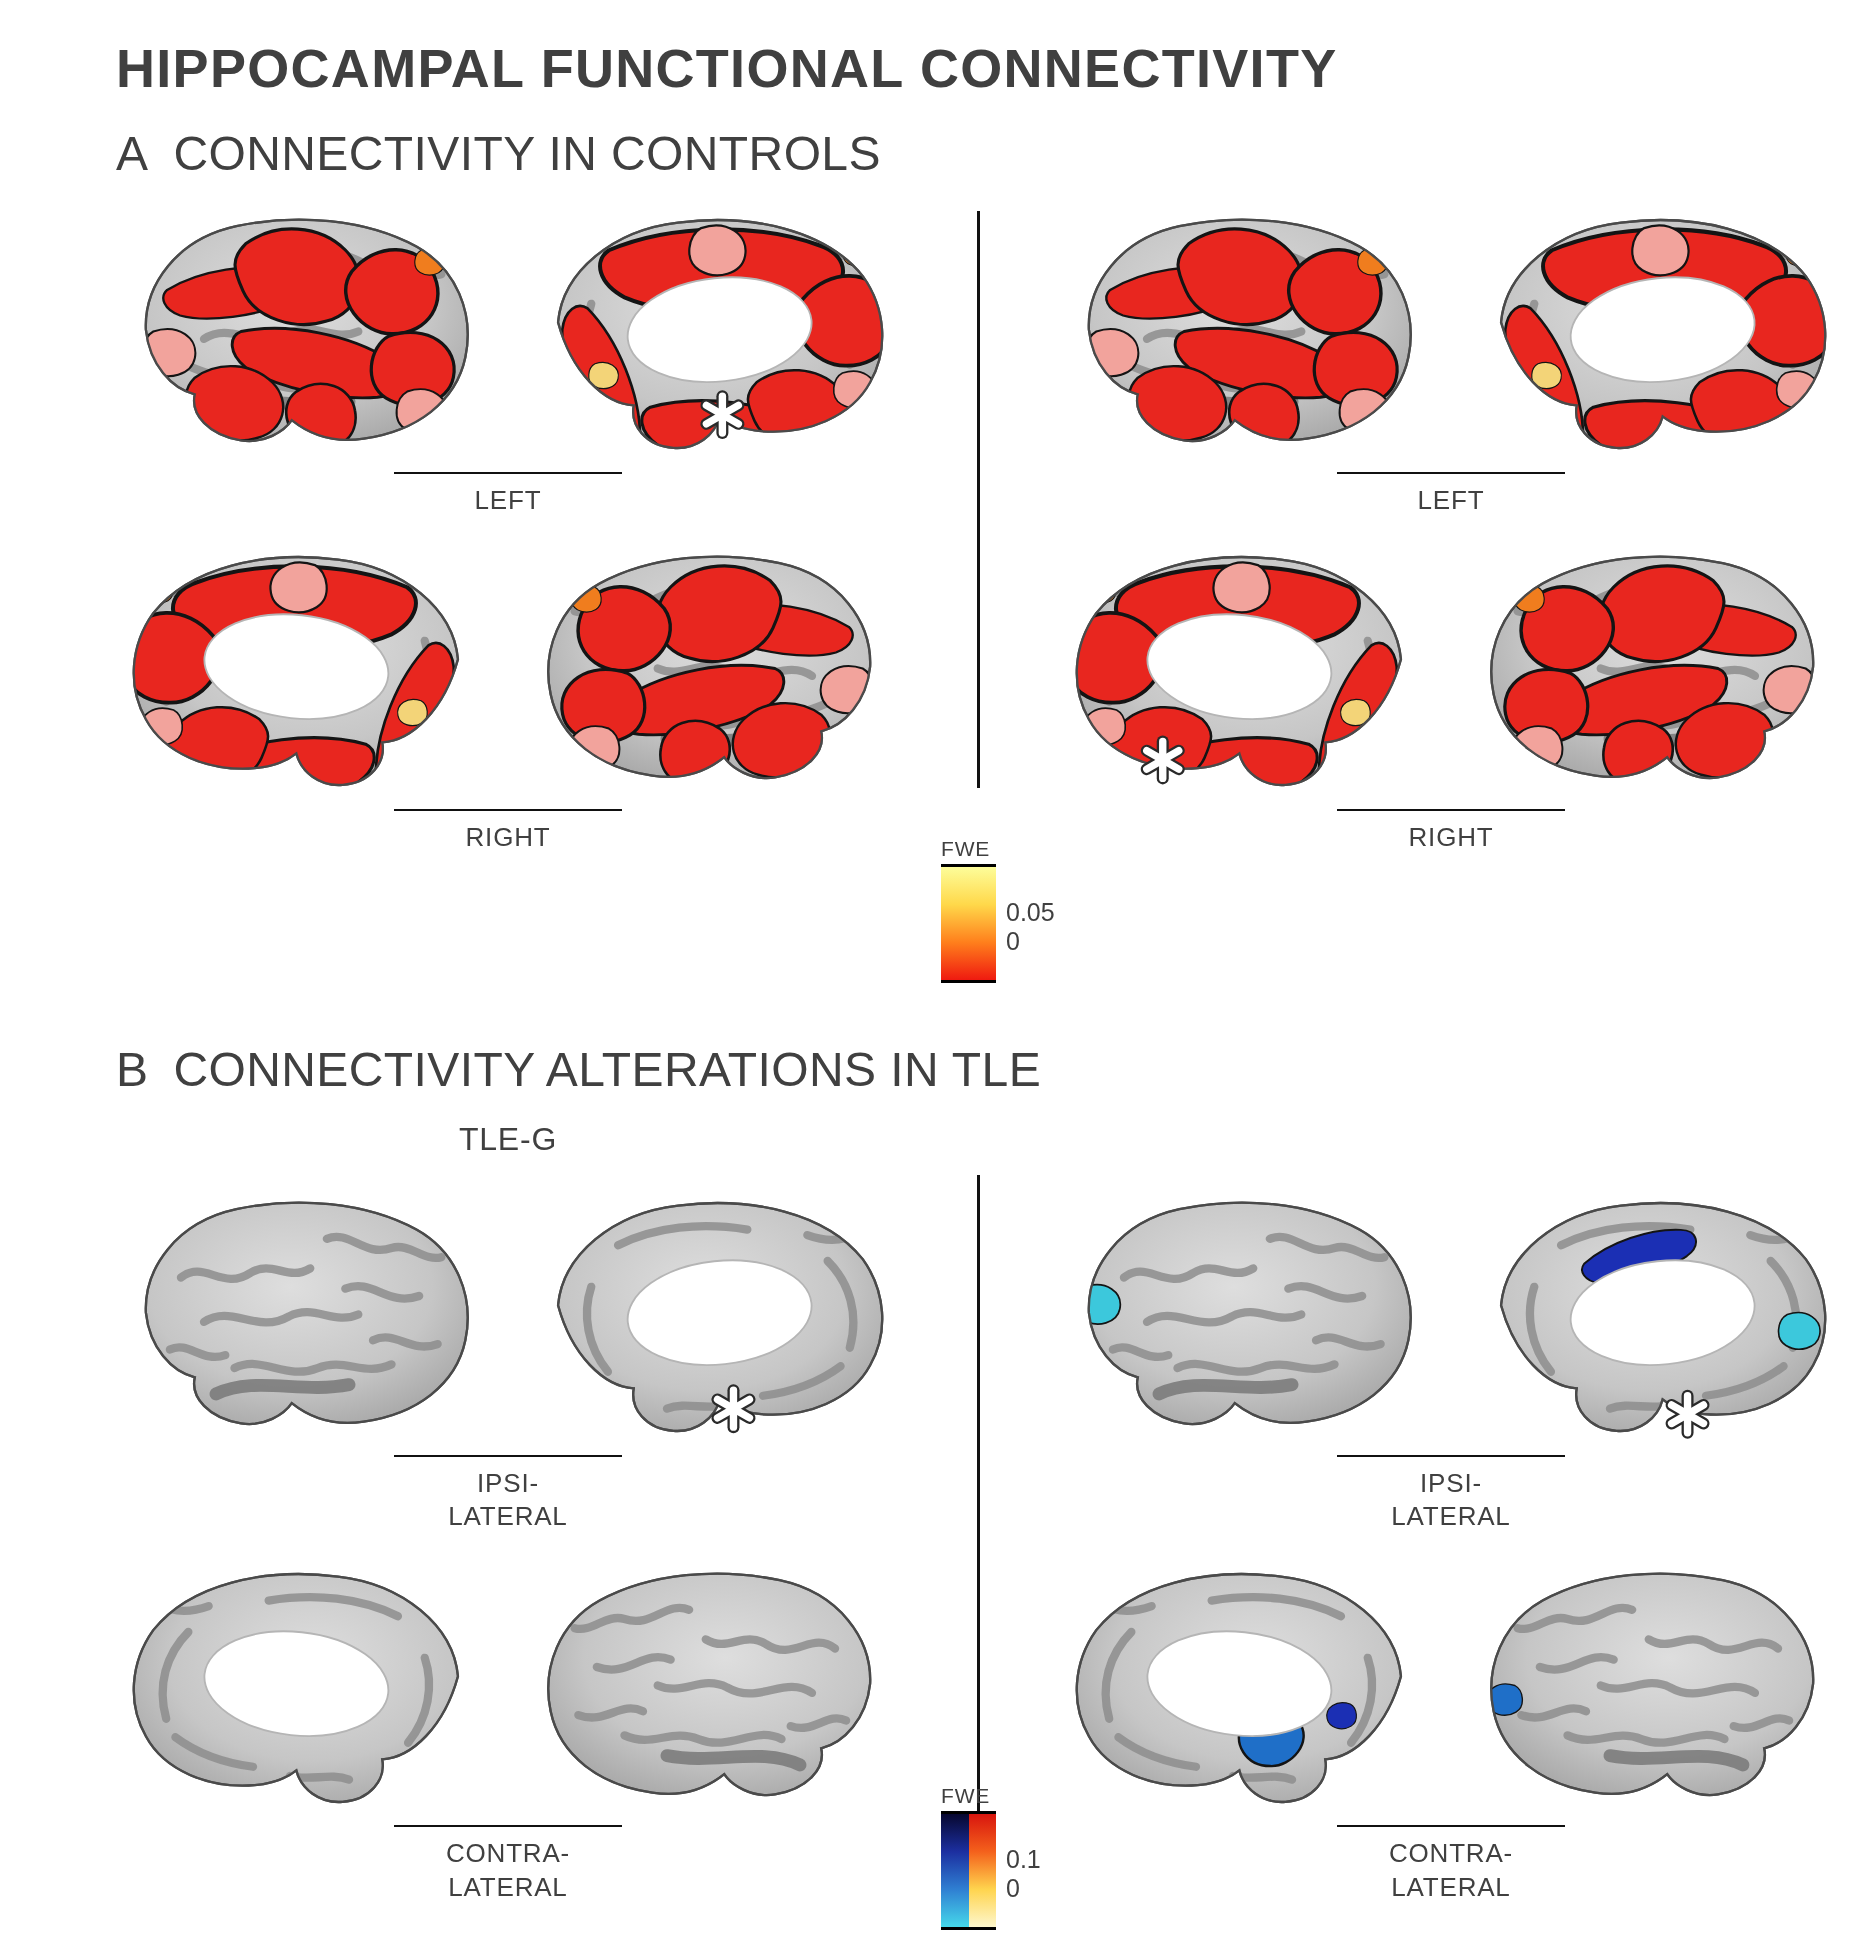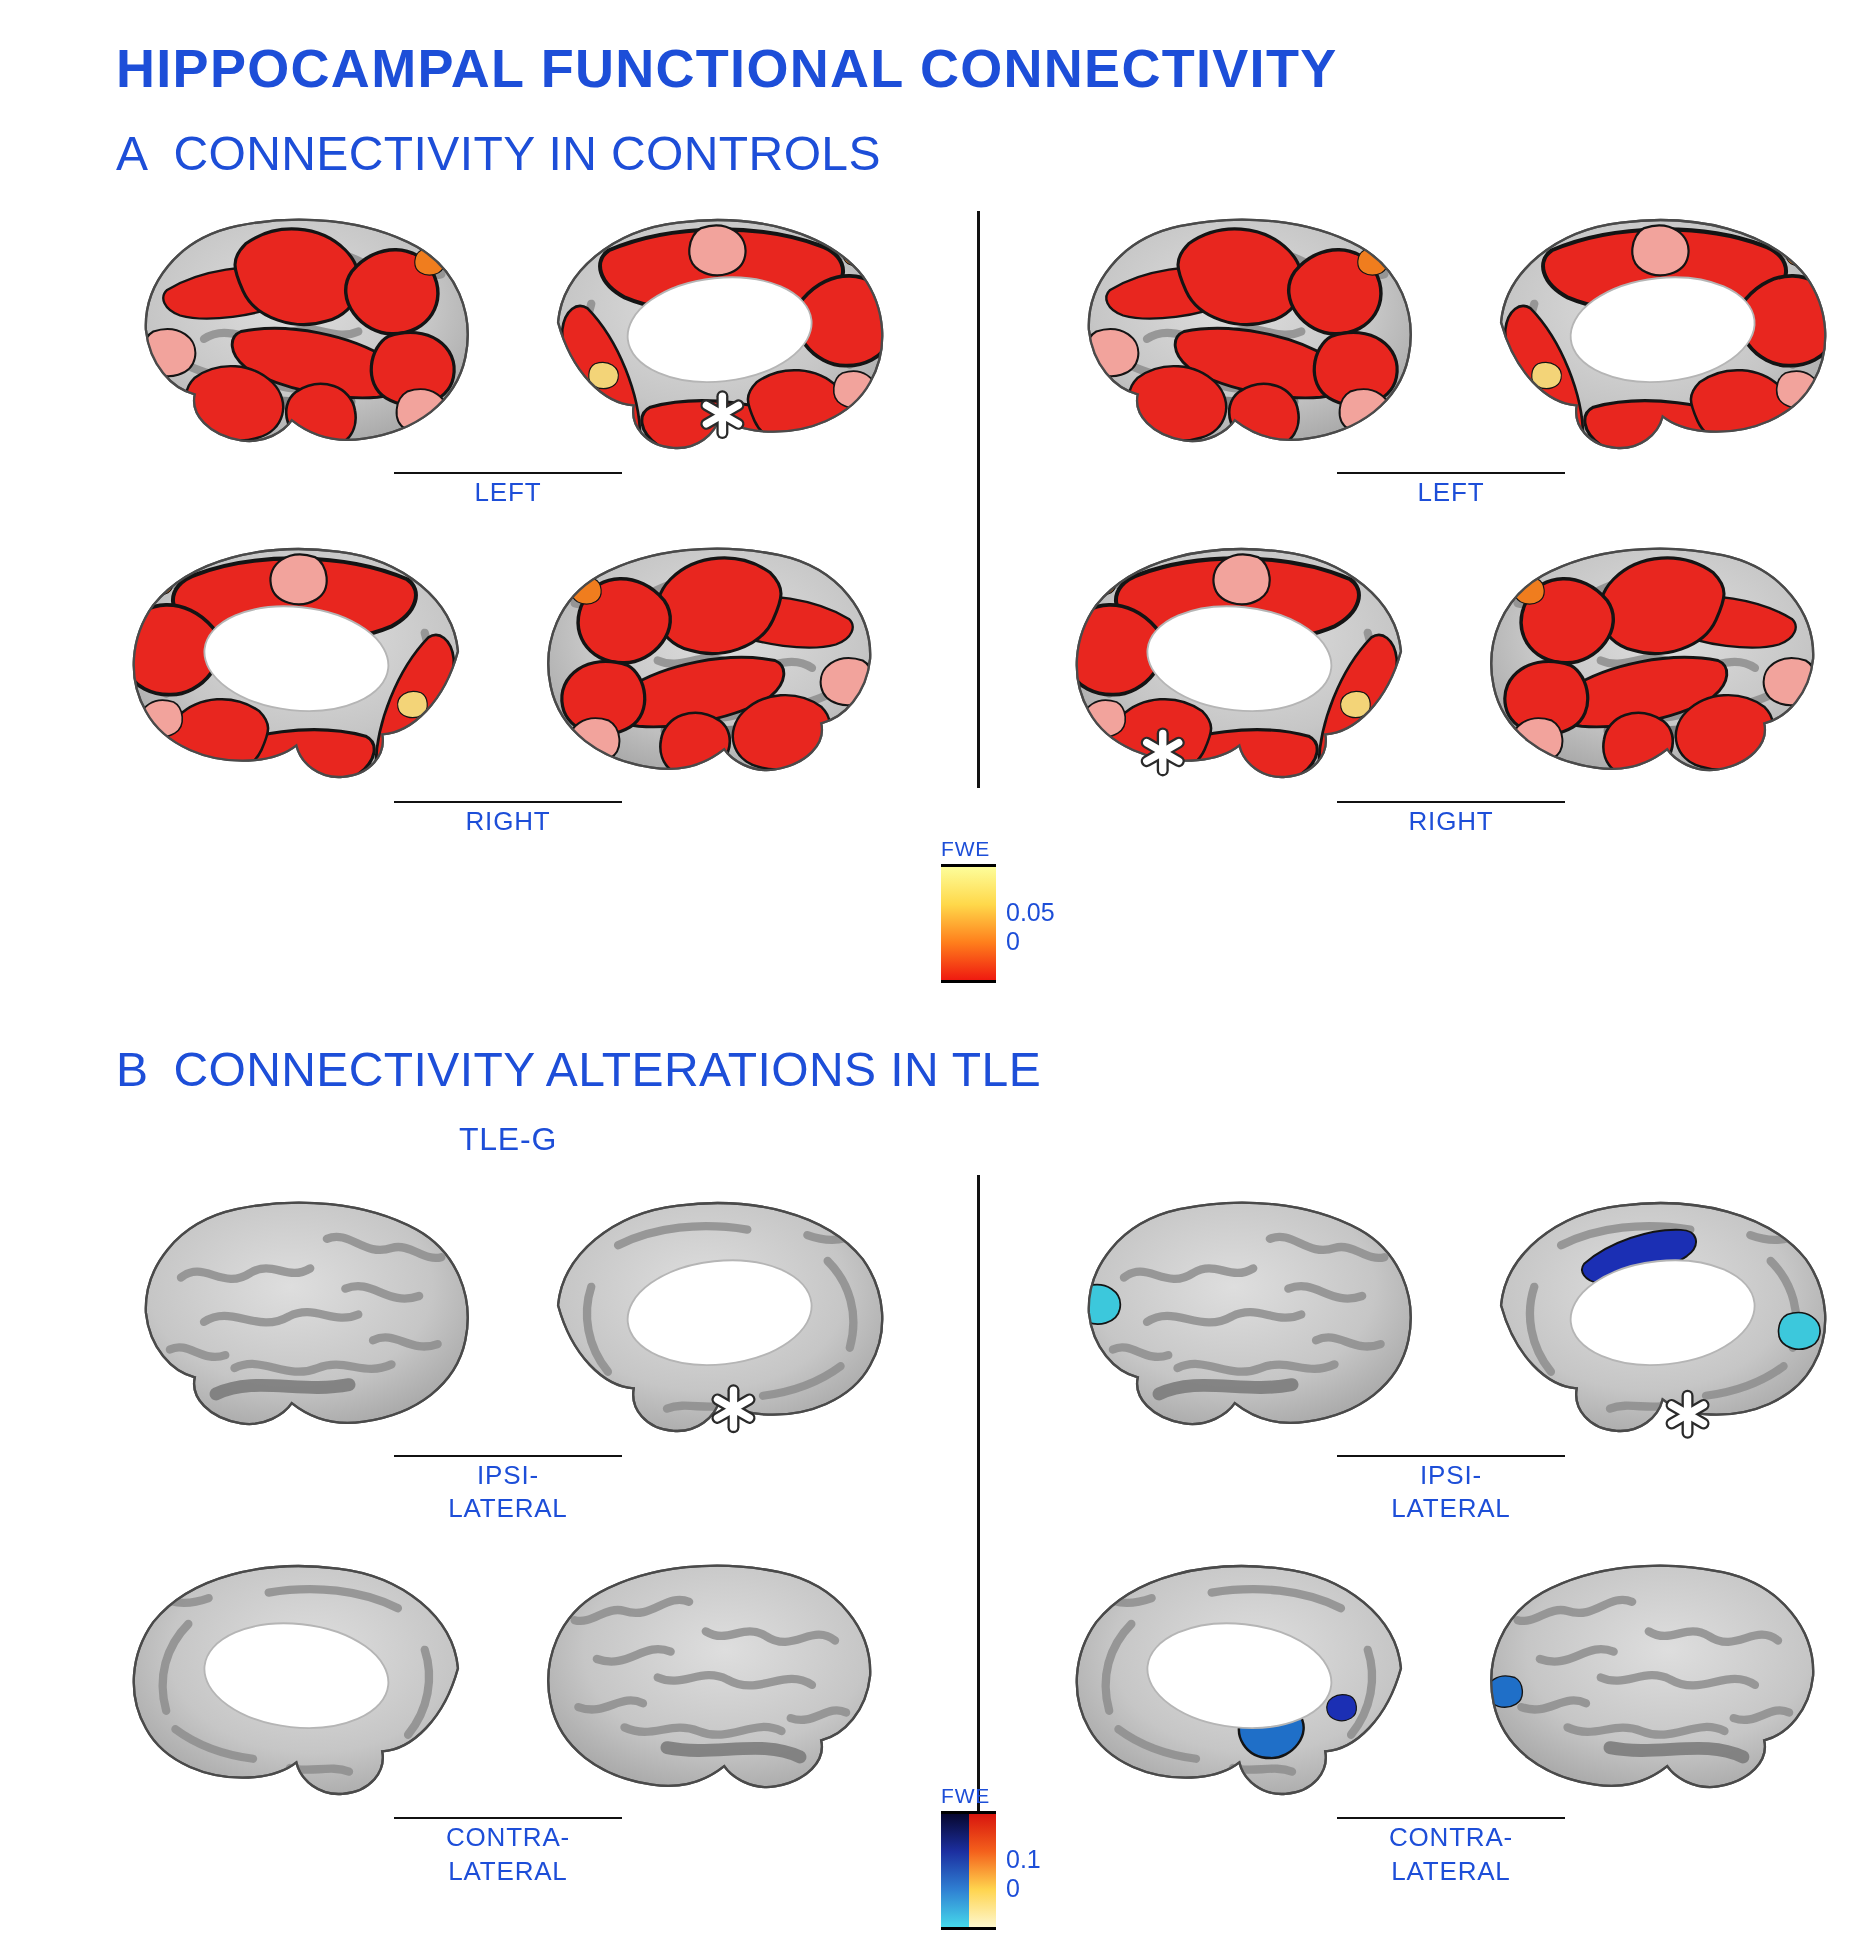--- a/index.html
+++ b/index.html
@@ -1,34 +1,34 @@
 <!DOCTYPE html>
 <html style="font-size:13.4px"><head>
 <meta charset="utf-8">
 <style>
   *{box-sizing:border-box;margin:0;padding:0}
   html,body{background:#ffffff}
   .page{position:relative;width:1875px;height:1953px;background:#fff;
-        font-family:"Liberation Sans",sans-serif;color:#1d4ed8;overflow:hidden}
+        font-family:"Liberation Sans",sans-serif;color:#404040;overflow:hidden}
   .title{position:absolute;left:116px;top:37px;font-size:54px;font-weight:800;letter-spacing:1.3px}
   .panel-head{position:absolute;left:116px;font-size:48px;font-weight:500;letter-spacing:0.4px}
   .panel-head .phl{margin-right:25px}
   #headA{top:126px}
   #headB{top:1042px}
   .vdiv{position:absolute;width:2.5px;background:#111}
   #divA{left:977px;top:211px;height:577px}
   #divB{left:977px;top:1175px;height:671px}
   .group{position:absolute;width:822px;display:flex;flex-direction:column;align-items:center}
   #gaL{left:97px;top:193px}
   #gaR{left:1040px;top:193px}
   #gbL{left:97px;top:1176px}
   #gbR{left:1040px;top:1176px}
   .brow{display:flex;gap:6.7px}
   .brain{width:408px;height:277px}
-  .hemi-label{width:228px;border-top:2.5px solid #111;margin:1.7px 0 13.4px;padding-top:2px;
+  .hemi-label{width:228px;border-top:2.5px solid #111;margin:1.7px 0 13.4px;padding-top:10px;
               text-align:center;font-size:26px;letter-spacing:0.8px;line-height:1.28}
   .group-title{position:absolute;width:822px;text-align:center;font-size:32px;letter-spacing:0.8px}
   #titleTLEG{left:97px;top:1121px}
   #titleTLEHS{left:1040px;top:1121px}
   .cbar{position:absolute;width:168px}
   #cbarA{left:941px;top:837px}
   #cbarB{left:941px;top:1784px}
   .cbar-title{font-size:21px;margin-bottom:3.4px;letter-spacing:0.8px}
   .cbar-row{display:flex}
   .cbar-grad{width:55px;height:119px;border-top:3.4px solid #000;border-bottom:3.4px solid #000}

